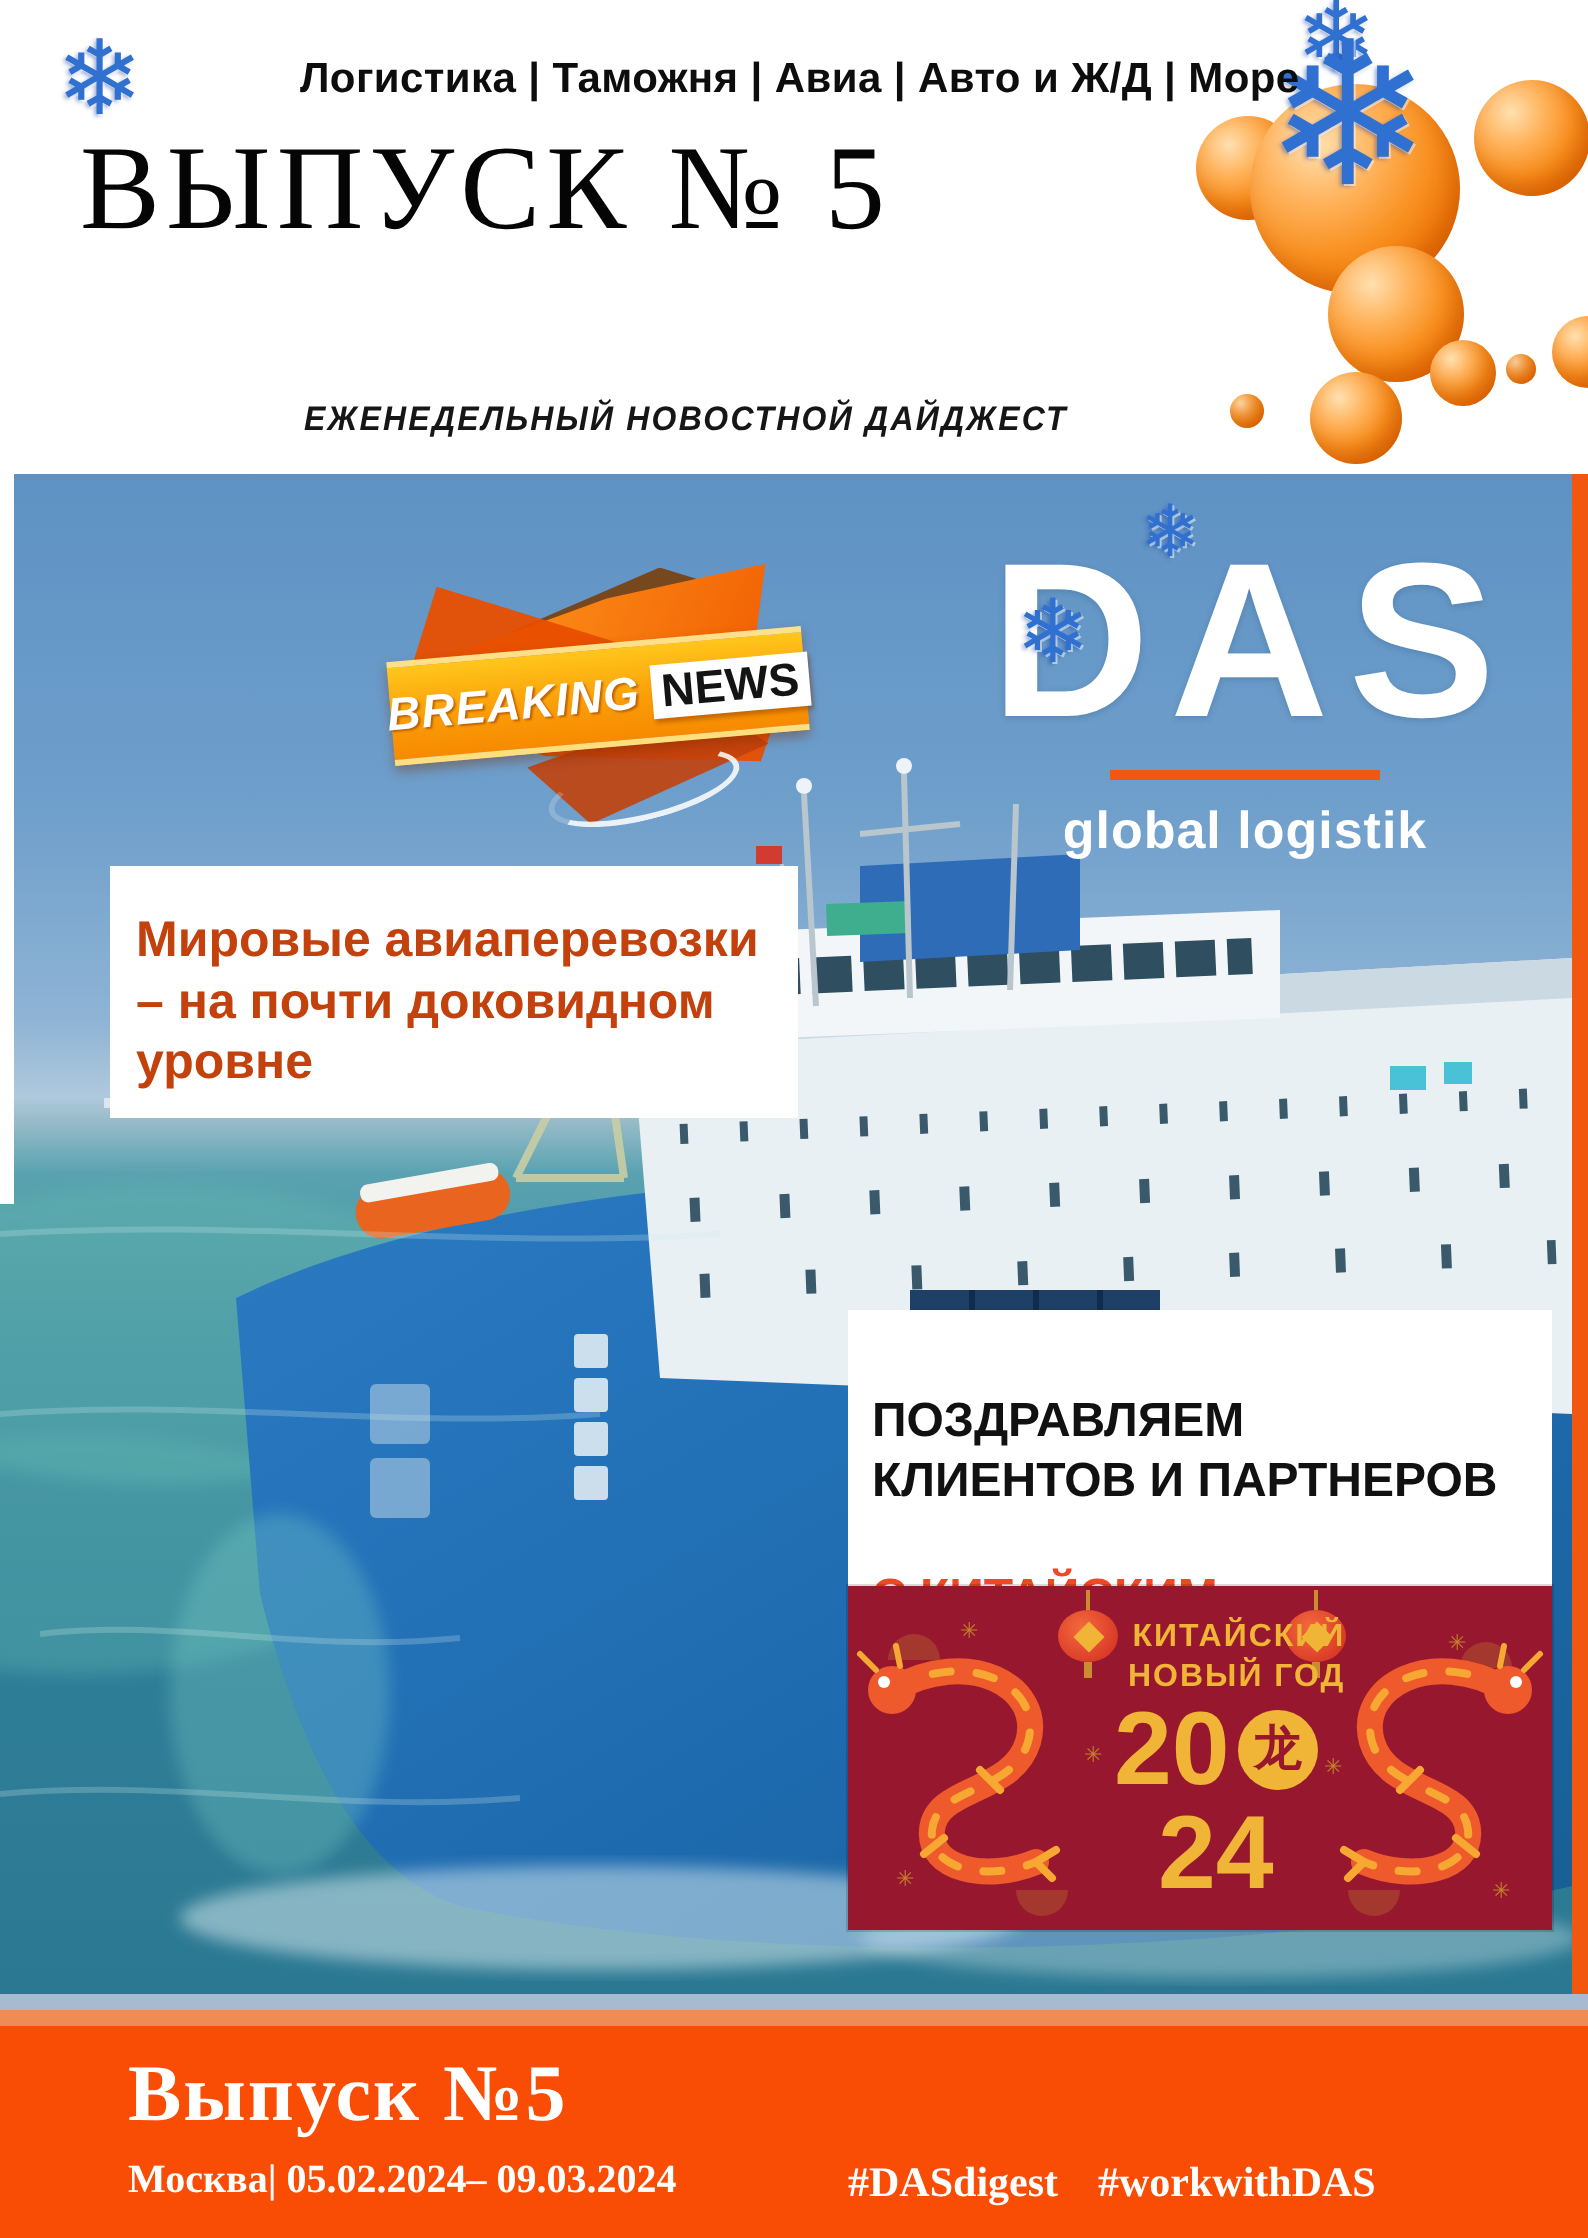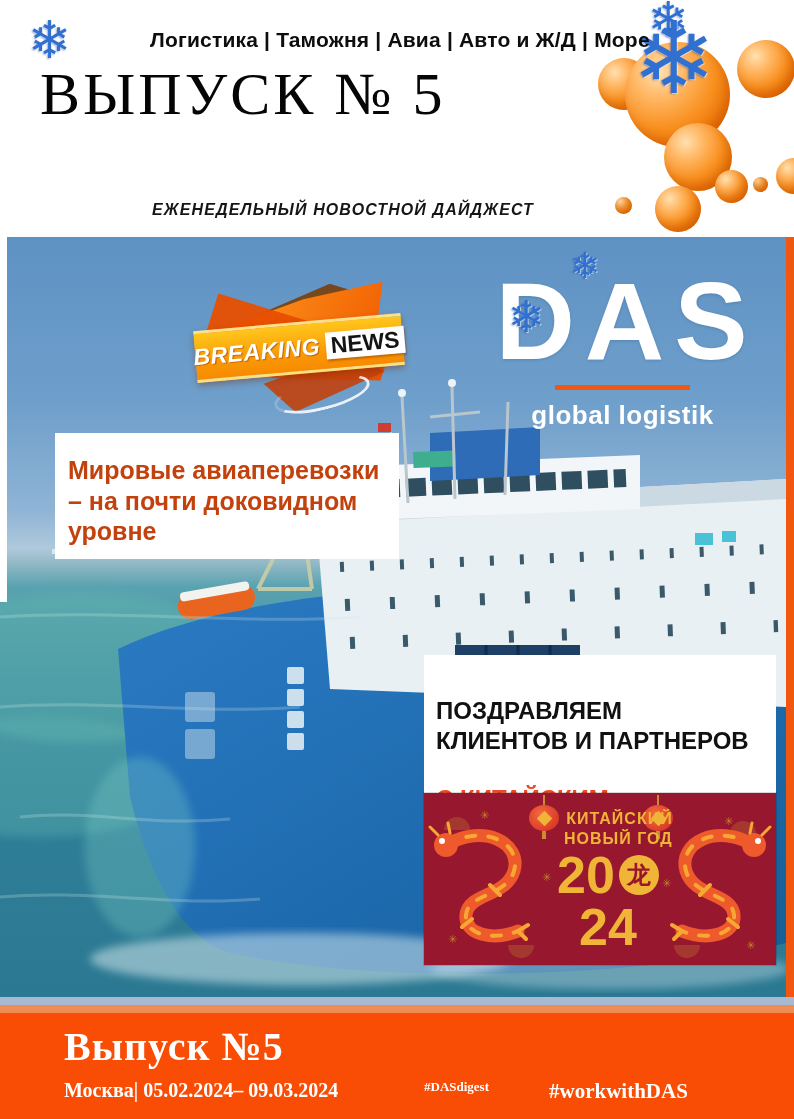--- a/index.html
+++ b/index.html
@@ -85,21 +85,21 @@
   .zodiac{display:inline-flex;align-items:center;justify-content:center;width:40px;height:40px;border-radius:50%;
           background:var(--gold,#F0B436);color:var(--cny-bg,#97182E);font-size:24px;font-weight:bold;margin-left:4px;}
   .cny-year .bottom{margin-left:22px;}
   
   .strip-blue{position:absolute;left:0;top:997px;width:794px;height:8px;background:var(--strip-blue,#A8BAD2);z-index:8;}
   .strip-salmon{position:absolute;left:0;top:1005px;width:794px;height:8px;background:var(--strip-salmon,#EF8C55);z-index:8;}
   .footer{position:absolute;left:0;top:1013px;width:794px;height:106px;background:var(--footer-orange,#F94D05);z-index:8;
           color:#fff;font-family:"Liberation Serif","DejaVu Serif",serif;font-weight:bold;}
   .footer .issue{position:absolute;left:64px;top:10px;font-size:40px;letter-spacing:1px;}
   .footer .meta{position:absolute;left:64px;top:66px;font-size:20px;}
-  .footer .tag1{position:absolute;left:424px;top:66px;font-size:13px;}
+  .footer .tag1{position:absolute;left:424px;top:66px;font-size:21px;}
   .footer .tag2{position:absolute;left:549px;top:66px;font-size:21px;}
 </style>
 </head>
 <body>
 
 <div class="page">
 
   <span class="snow" style="left:28px;top:14px;font-size:52px;">❄</span>
   <div class="nav">Логистика | Таможня |  Авиа | Авто и Ж/Д | Море</div>
   <h1 class="title">ВЫПУСК № 5</h1>

